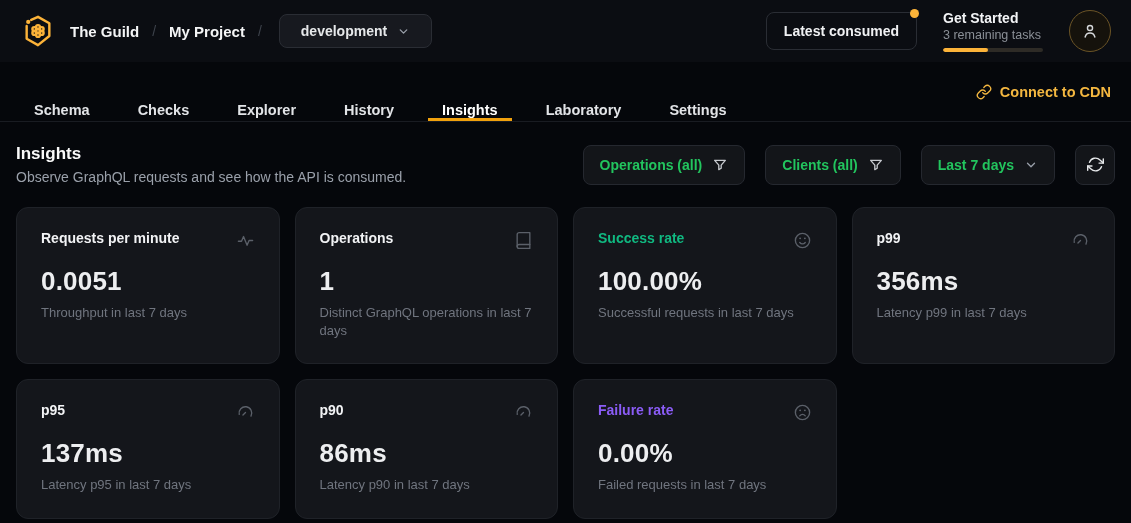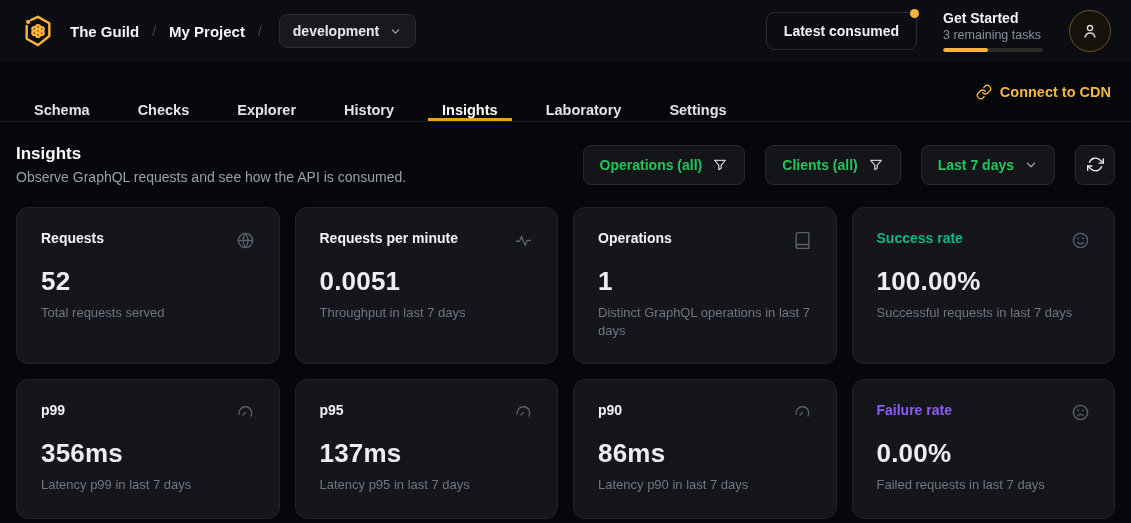--- a/index.html
+++ b/index.html
@@ -32,21 +32,21 @@
     height:62px;background:var(--bg-header);
     display:flex;align-items:center;padding:0 20px;
   }
   .logo{width:36px;height:36px;display:flex;align-items:center;justify-content:center;cursor:pointer;}
   .crumbs{display:flex;align-items:center;margin-left:14px;font-size:15px;}
   .crumb{color:#f4f5f6;font-weight:700;cursor:pointer;}
   .crumb-sep{color:#3e434c;margin:0 13px;font-size:14px;}
   .target-btn{
     display:flex;align-items:center;gap:10px;margin-left:4px;
     background:#17191f;border:1px solid #2a2d34;border-radius:8px;
-    padding:8px 13px;color:#e6e8ea;font-size:14px;font-weight:600;cursor:pointer;
+    padding:8px 21px;color:#e6e8ea;font-size:14px;font-weight:600;cursor:pointer;
   }
   .header-right{margin-left:auto;display:flex;align-items:center;gap:26px;}
   .latest-btn{
     position:relative;background:transparent;border:1px solid #2a2d34;border-radius:8px;
     padding:10px 17px;color:#f0f1f3;font-size:14px;font-weight:600;cursor:pointer;
   }
   .latest-dot{position:absolute;top:-4px;right:-3px;width:9px;height:9px;border-radius:50%;background:var(--accent);}
   .get-started{cursor:pointer;}
   .gs-title{font-size:14px;font-weight:700;color:#f3f4f6;}
   .gs-sub{font-size:12.5px;color:#8b9097;margin-top:2px;}
@@ -202,31 +202,20 @@
           <polyline points="1 20 1 14 7 14"></polyline>
         <path d="M3.51 9a9 9 0 0 1 14.85-3.36L23 10M1 14l4.64 4.36A9 9 0 0 0 20.49 15"></path>
       </svg>
     </button>
   </div>
 </div>
 
 <div class="cards" id="cards">
     <div class="card">
       <div class="card-head">
-        <span class="card-title">Requests</span>
-        <span class="card-icon"><svg width="19" height="19" viewBox="0 0 24 24" fill="none" stroke="currentColor" stroke-width="1.7" stroke-linecap="round" stroke-linejoin="round">
-            <circle cx="12" cy="12" r="9"></circle>
-            <path d="M3 12h18M12 3a14.5 14.5 0 0 1 0 18M12 3a14.5 14.5 0 0 0 0 18"></path>
-          </svg></span>
-      </div>
-      <div class="card-value">52</div>
-      <div class="card-desc">Total requests served</div>
-    </div>
-    <div class="card">
-      <div class="card-head">
         <span class="card-title">Requests per minute</span>
         <span class="card-icon"><svg width="19" height="19" viewBox="0 0 24 24" fill="none" stroke="currentColor" stroke-width="1.7" stroke-linecap="round" stroke-linejoin="round">
             <path d="M3 13h4l2.5-6 4.5 11 2.5-6H21"></path>
           </svg></span>
       </div>
       <div class="card-value">0.0051</div>
       <div class="card-desc">Throughput in last 7 days</div>
     </div>
     <div class="card">
       <div class="card-head">

